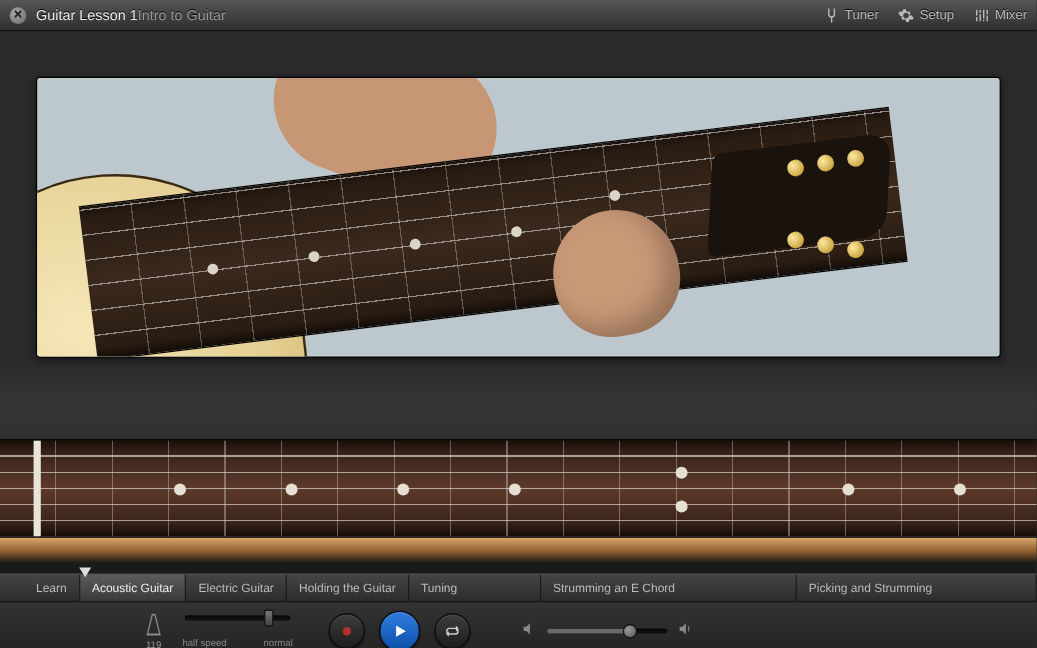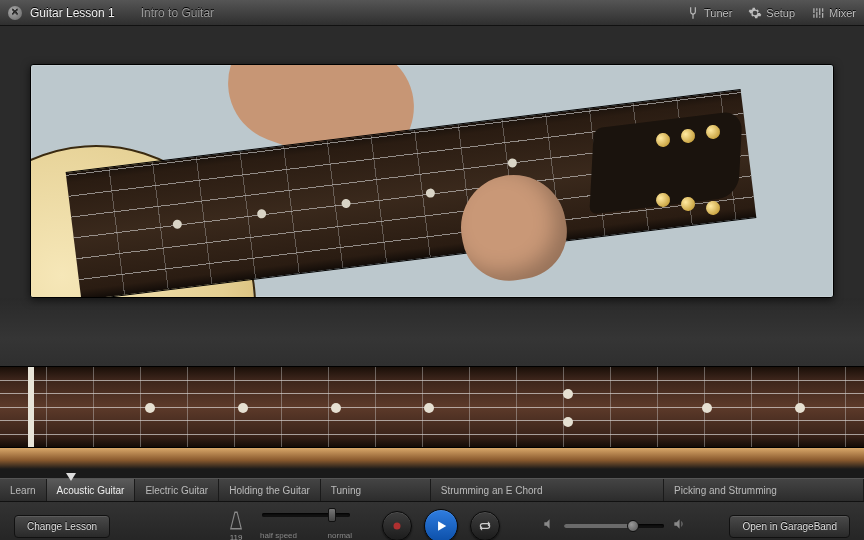--- a/index.html
+++ b/index.html
@@ -25,21 +25,21 @@
   .topbar .close {
     width: 14px; height: 14px;
     border-radius: 50%;
     background: radial-gradient(circle at 35% 35%, #aaa, #666);
     margin-right: 8px;
     display: flex; align-items: center; justify-content: center;
     font-size: 10px; color: #333;
     cursor: pointer;
   }
   .topbar .title { font-weight: normal; color: #eee; }
-  .topbar .subtitle { margin-left: 26px; color: #999; }
+  .topbar .subtitle { margin-left: 0; color: #999; }
   .topbar .spacer { flex: 1; }
   .topbar .tool {
     display: flex; align-items: center; gap: 4px;
     margin-left: 16px; color: #bbb; cursor: pointer;
     font-size: 11px;
     justify-content: center;
   }
   .topbar .tool svg { width: 14px; height: 14px; fill: #bbb; }
 
   
@@ -151,20 +151,21 @@
 
   
   .chapters {
     height: 24px;
     background: linear-gradient(#444, #2c2c2c);
     border-top: 1px solid #555;
     border-bottom: 1px solid #111;
     display: flex; align-items: flex-start;
     font-size: 10px;
     position: relative;
+    padding-left: 20px;
   }
   .chapters .ch {
     padding: 0 10px;
     height: 100%;
     display: flex; align-items: center;
     border-right: 1px solid #1a1a1a;
     color: #bbb;
     cursor: pointer;
     white-space: nowrap;
   }
@@ -337,21 +338,20 @@
     </div>
   <div class="ch" style="flex:1">
       <span>Strumming an E Chord</span>
     </div>
   <div class="ch" style="flex-basis:200px">
       <span>Picking and Strumming</span>
     </div>
 </div>
 
 <div class="controls">
-  <button class="btn">Change Lesson</button>
 
   <div style="width:90px"></div>
 
   <div class="metronome">
     <svg viewBox="0 0 24 28">
         <path d="M10 0h4l6 24H4zM11 2l-5 20h12L13 2z"></path>
       </svg>
     <span>119</span>
   </div>
 
@@ -393,14 +393,13 @@
       <div class="fill" id="vol-fill" style="width: 72%;"></div>
       <div class="thumb" id="vol-thumb" style="left: 63.36px;"></div>
     </div>
     <span class="speaker"><svg viewBox="0 0 24 24">
           <path d="M4 9v6h4l5 5V4L8 9H4zm12-2a7 7 0 0 1 0 10v-2a5 5 0 0 0 0-6V7zm0 3a3 3 0 0 1 0 4v-4z"></path>
         </svg></span>
   </div>
 
   <div class="spacer"></div>
 
-  <button class="btn">Open in GarageBand</button>
 </div>
 
 </body></html>

